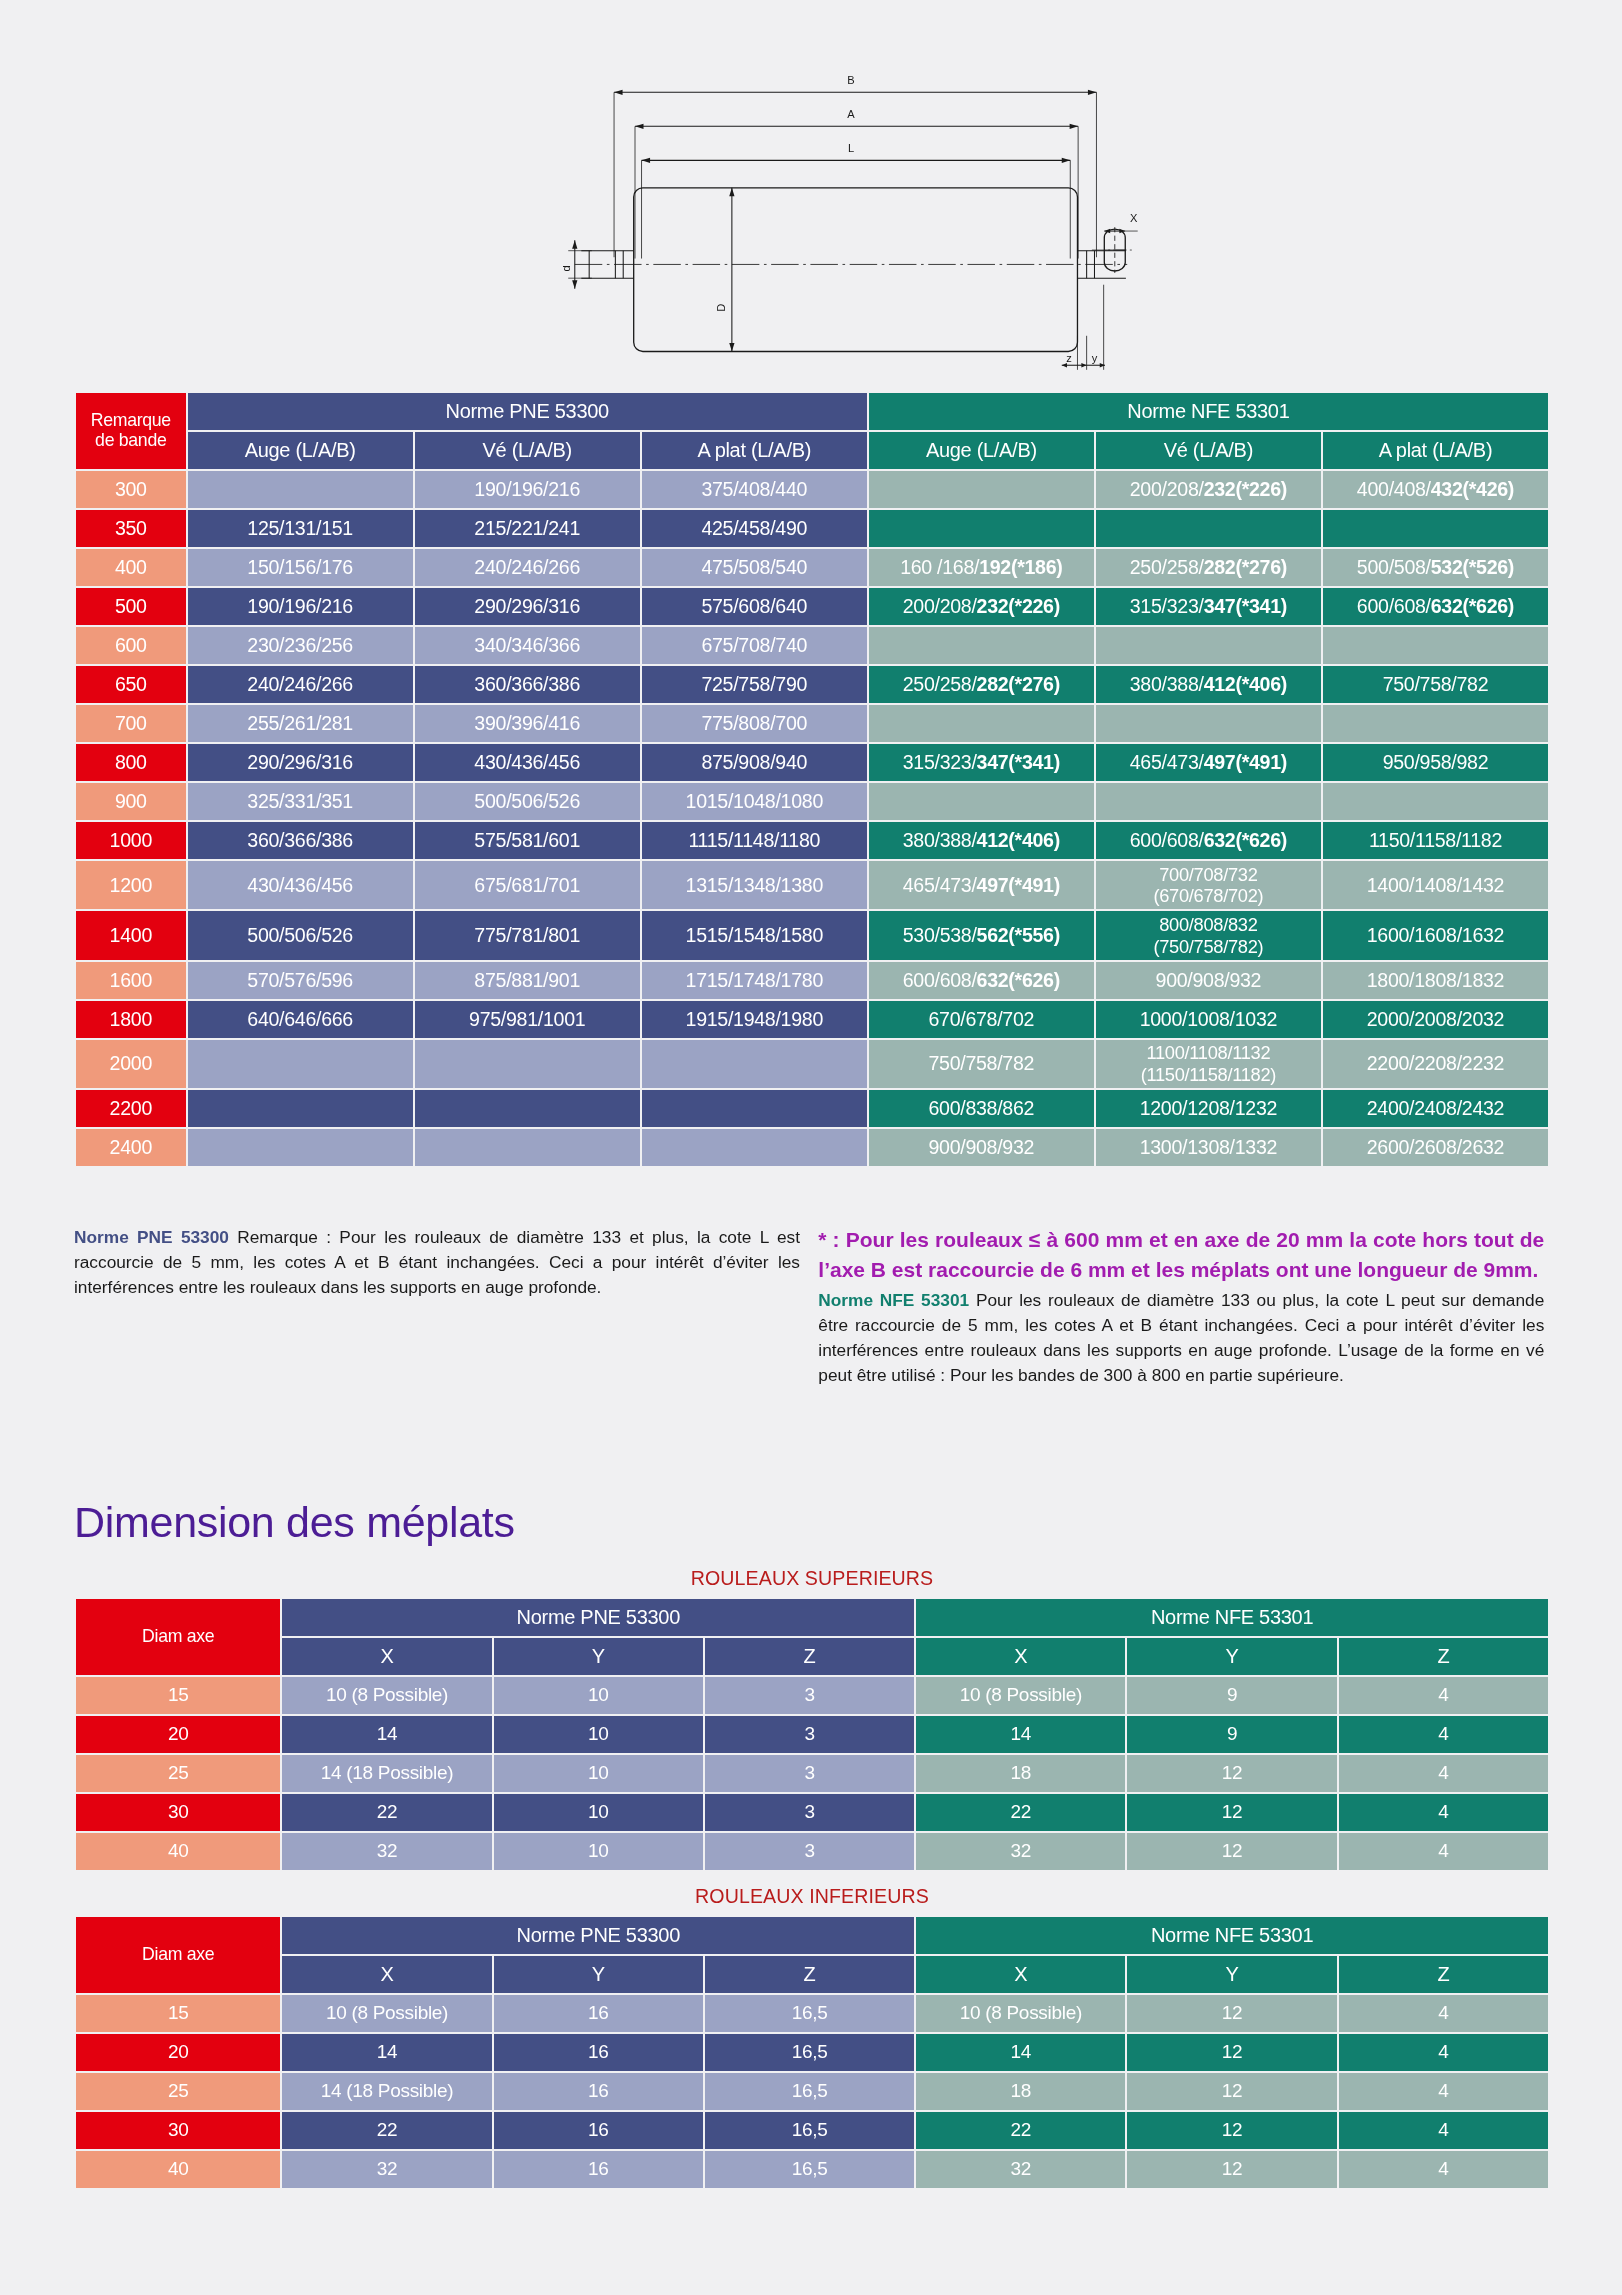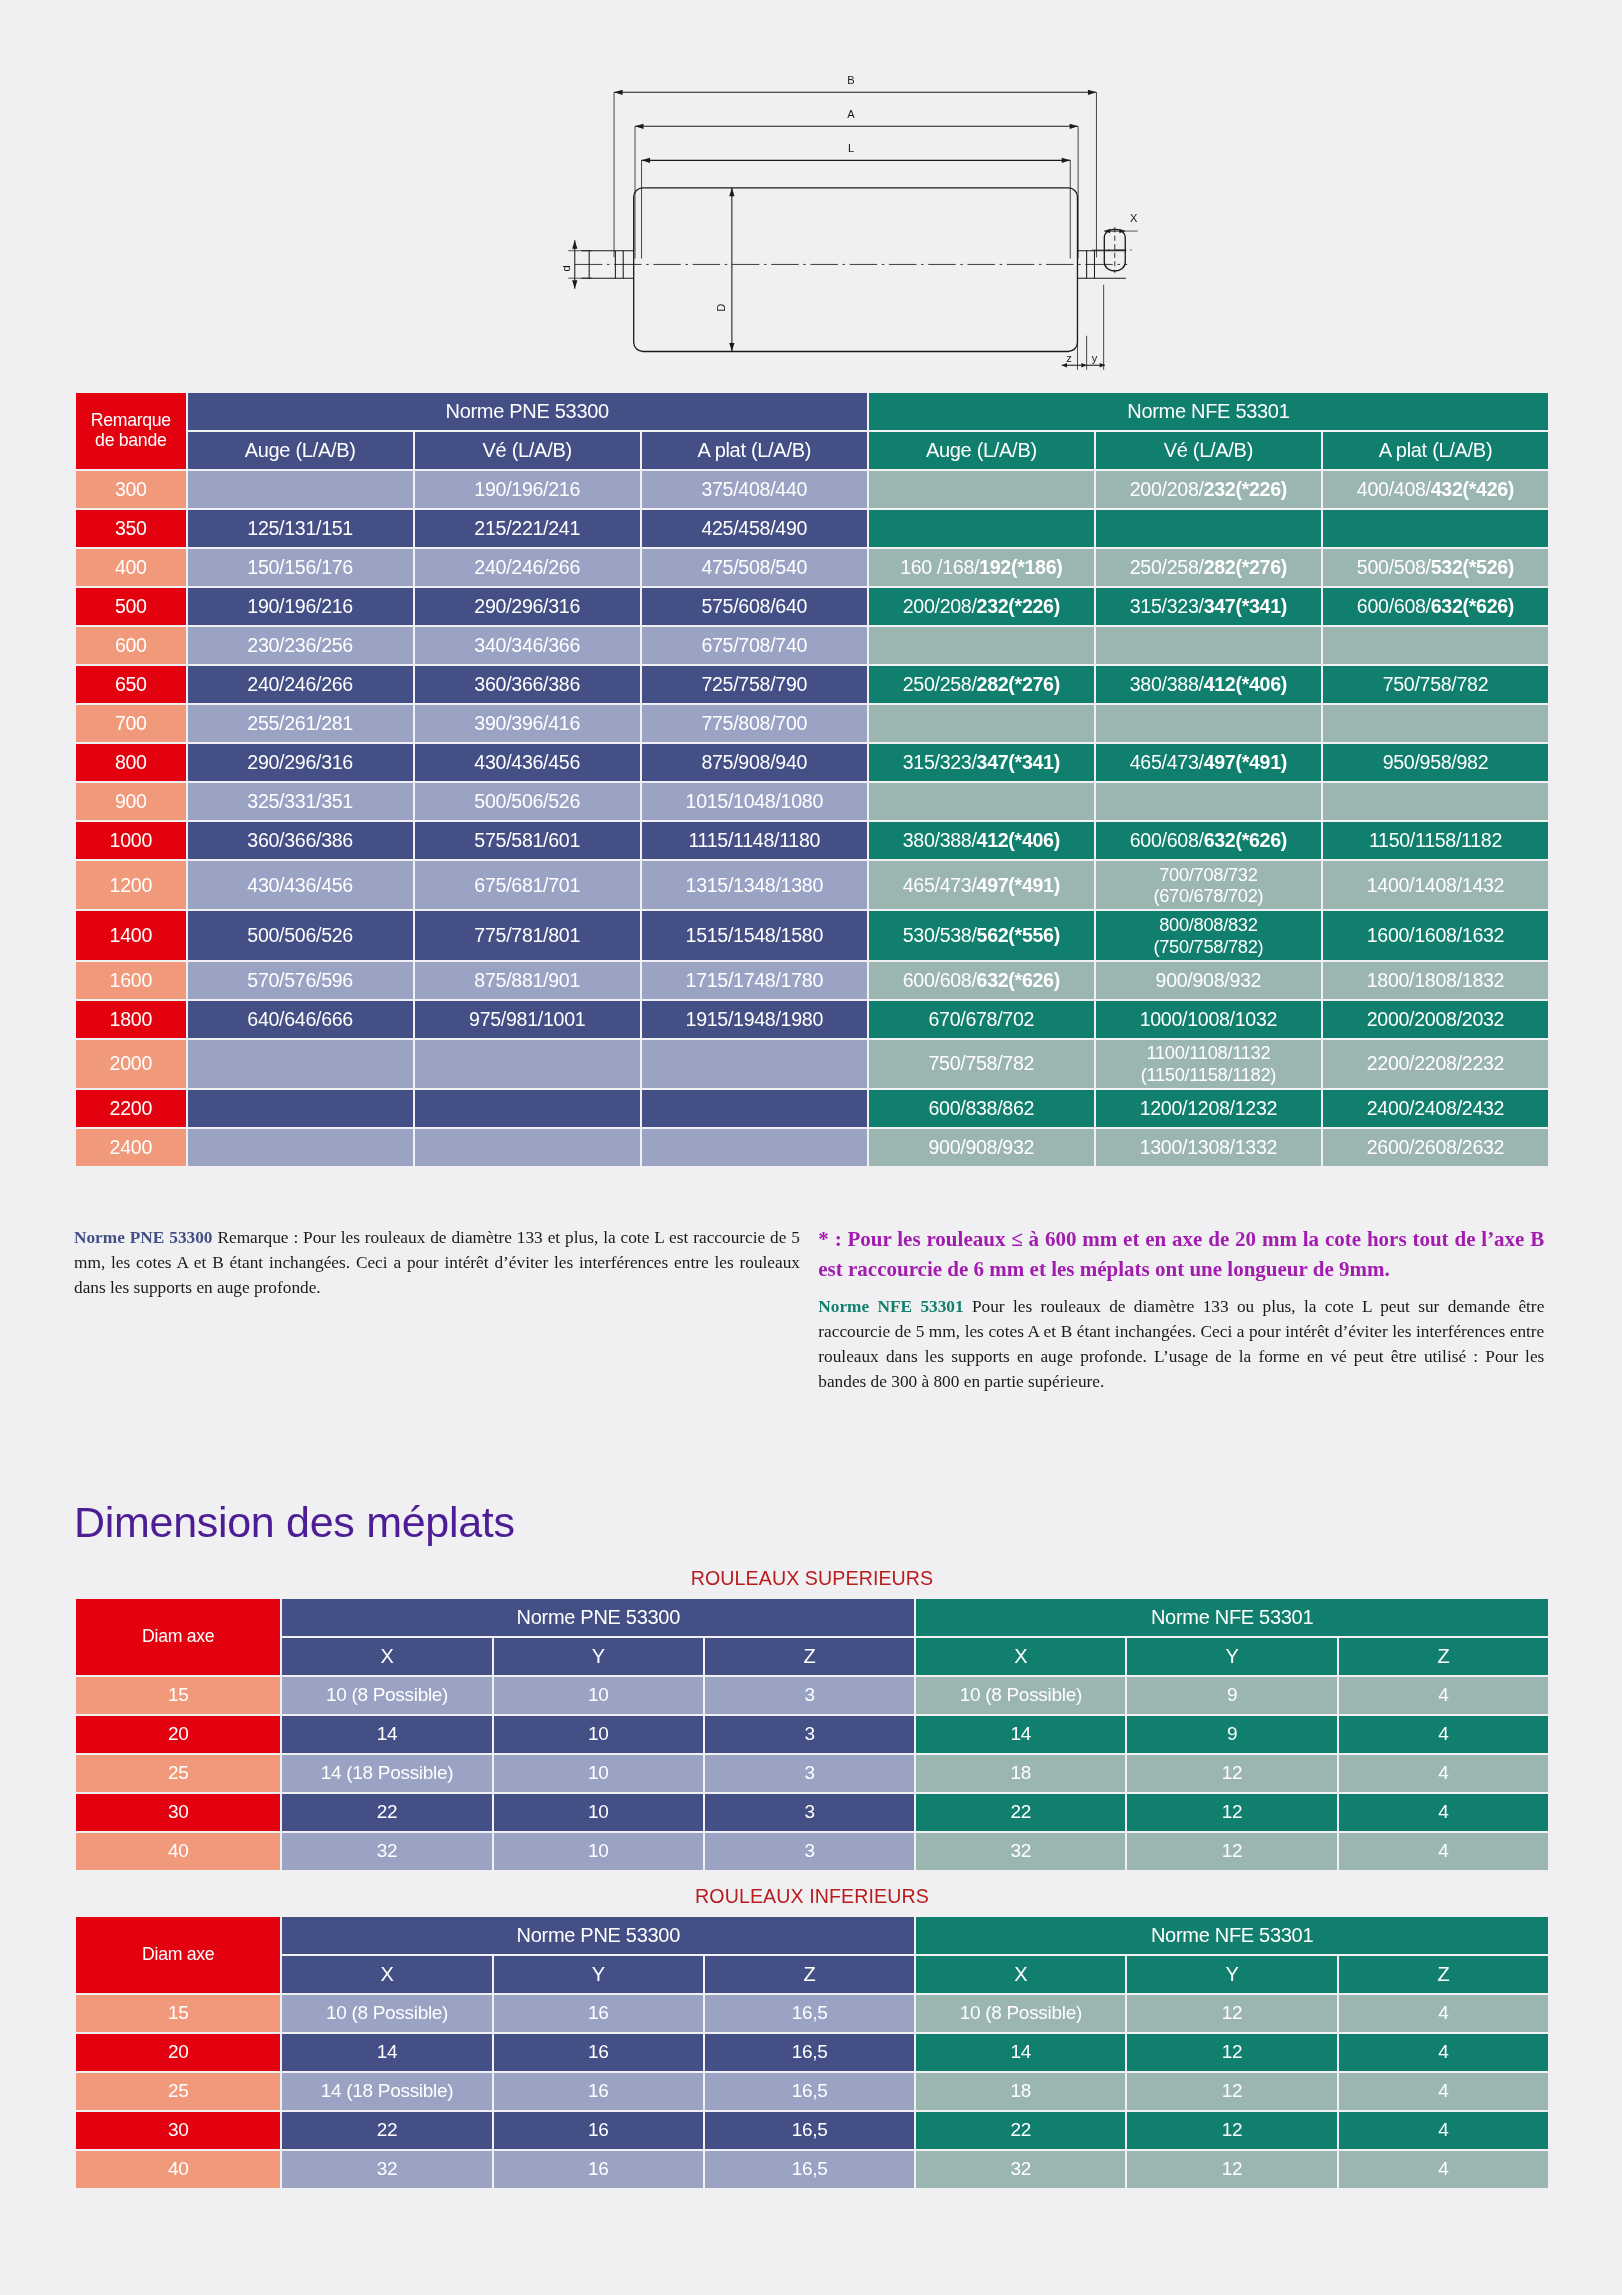--- a/index.html
+++ b/index.html
@@ -70,23 +70,22 @@
     width: 1476px;
     display: flex;
     gap: 18.3px;
   }
   .note-col { width: 726px; }
   .note-p {
     font-size: 17.3px;
     line-height: 1.45;
     color: #1a1a1a;
     text-align: justify;
-    font-family: Liberation Serif, serif;
-  }
-  .note-p + .note-p { margin-top: 9px; }
+  }
+  .note-p + .note-p { margin-top: 3px; }
   .tag-pne { color: #434f85; font-weight: bold; }
   .tag-nfe { color: #117f6e; font-weight: bold; }
   .note-bold { font-weight: bold; color: #a21caf; font-size: 21px; line-height: 1.42; }
 
   
   .section-title {
     position: absolute;
     left: 74px; top: 1498px;
     font-size: 43px;
     color: #4c1d95;

